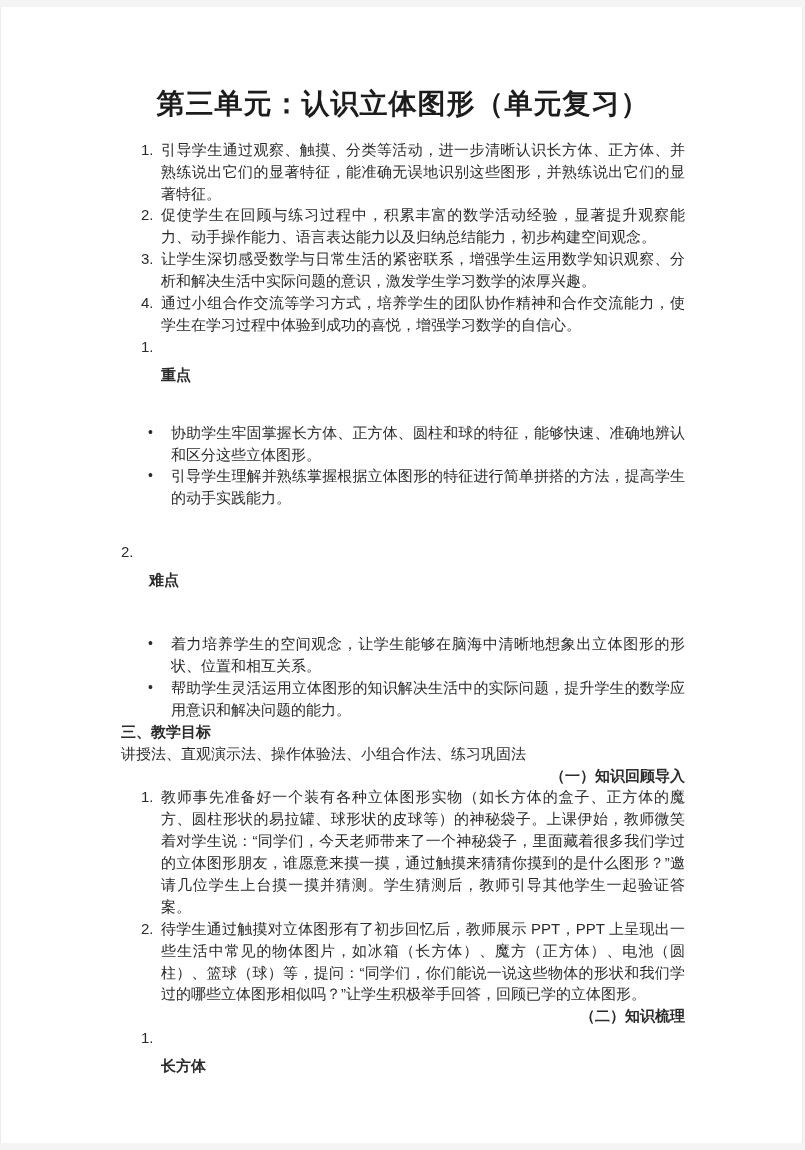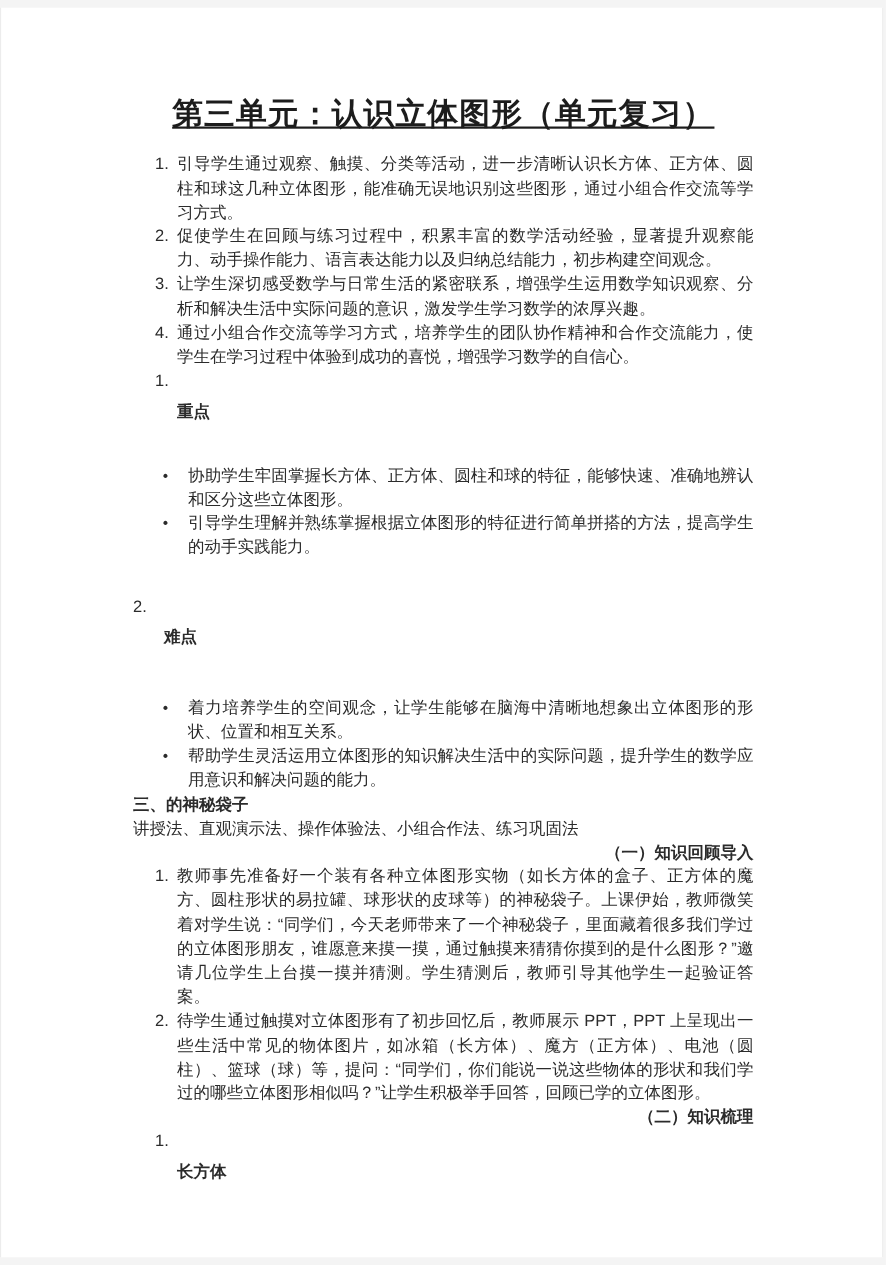--- a/index.html
+++ b/index.html
@@ -34,21 +34,20 @@
   }
   .doc-title {
     font-size: 28px;
     line-height: 1.35;
     font-weight: 700;
     text-align: center;
     color: #1c1c1c;
     margin: 0 0 16px 0;
     letter-spacing: 1px;
     white-space: nowrap;
-    text-decoration: underline;
   }
   .h2 {
     font-weight: 700;
     margin: 0;
   }
   .h3 {
     font-weight: 700;
     margin: 0;
     padding-left: 5px;
     text-align: right;
@@ -97,21 +96,21 @@
 <body>
 
 <div class="frame">
   <div class="page">
     <div class="content">
 
       <h1 class="doc-title">第三单元：认识立体图形（单元复习）</h1>
 
       <div class="oli">
         <span class="num">1.</span>
-        <span class="txt">引导学生通过观察、触摸、分类等活动，进一步清晰认识长方体、正方体、圆柱和球这几种立体图形，能准确无误地识别这些图形，通过小组合作交流等学习方式。</span>
+        <span class="txt">引导学生通过观察、触摸、分类等活动，进一步清晰认识长方体、正方体、并熟练说出它们的显著特征，能准确无误地识别这些图形，并熟练说出它们的显著特征。</span>
       </div>
       <div class="oli">
         <span class="num">2.</span>
         <span class="txt">促使学生在回顾与练习过程中，积累丰富的数学活动经验，显著提升观察能力、动手操作能力、语言表达能力以及归纳总结能力，初步构建空间观念。</span>
       </div>
       <div class="oli">
         <span class="num">3.</span>
         <span class="txt">让学生深切感受数学与日常生活的紧密联系，增强学生运用数学知识观察、分析和解决生活中实际问题的意识，激发学生学习数学的浓厚兴趣。</span>
       </div>
       <div class="oli">
@@ -146,21 +145,21 @@
 
       <div class="bli">
         <span class="dot">•</span>
         <span class="txt">着力培养学生的空间观念，让学生能够在脑海中清晰地想象出立体图形的形状、位置和相互关系。</span>
       </div>
       <div class="bli">
         <span class="dot">•</span>
         <span class="txt">帮助学生灵活运用立体图形的知识解决生活中的实际问题，提升学生的数学应用意识和解决问题的能力。</span>
       </div>
 
-      <p class="h2">三、的神秘袋子</p>
+      <p class="h2">三、教学目标</p>
       <p class="body-line">讲授法、直观演示法、操作体验法、小组合作法、练习巩固法</p>
 
 
       <p class="h3">（一）知识回顾导入</p>
       <div class="oli">
         <span class="num">1.</span>
         <span class="txt">教师事先准备好一个装有各种立体图形实物（如长方体的盒子、正方体的魔方、圆柱形状的易拉罐、球形状的皮球等）的神秘袋子。上课伊始，教师微笑着对学生说：“同学们，今天老师带来了一个神秘袋子，里面藏着很多我们学过的立体图形朋友，谁愿意来摸一摸，通过触摸来猜猜你摸到的是什么图形？”邀请几位学生上台摸一摸并猜测。学生猜测后，教师引导其他学生一起验证答案。</span>
       </div>
       <div class="oli">
         <span class="num">2.</span>

